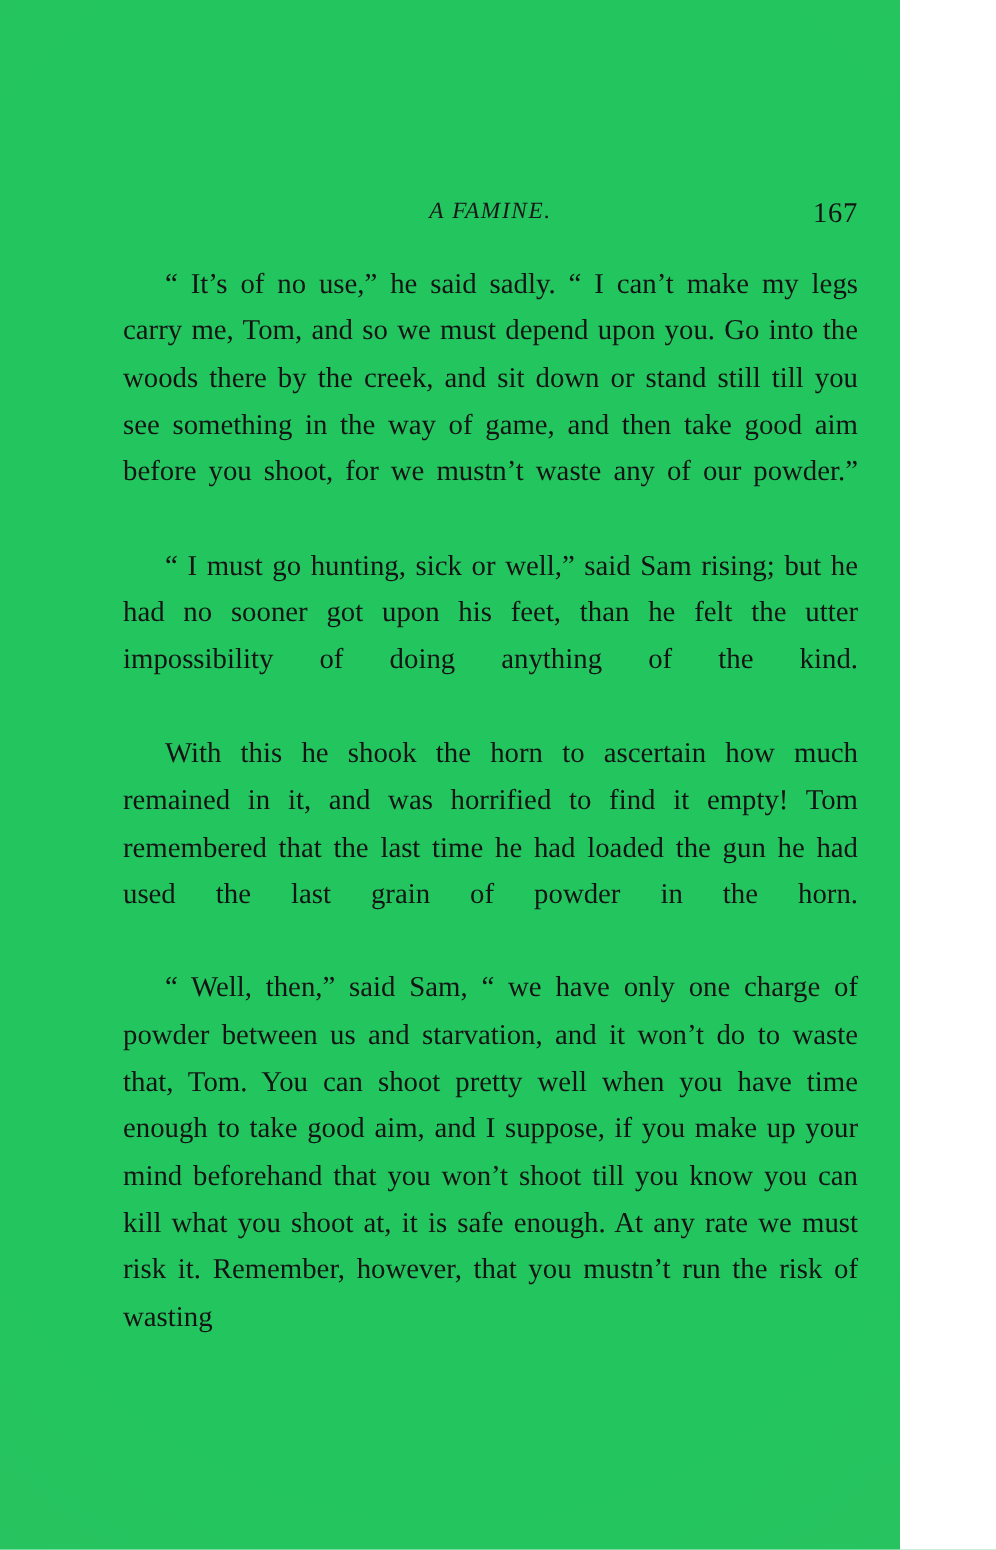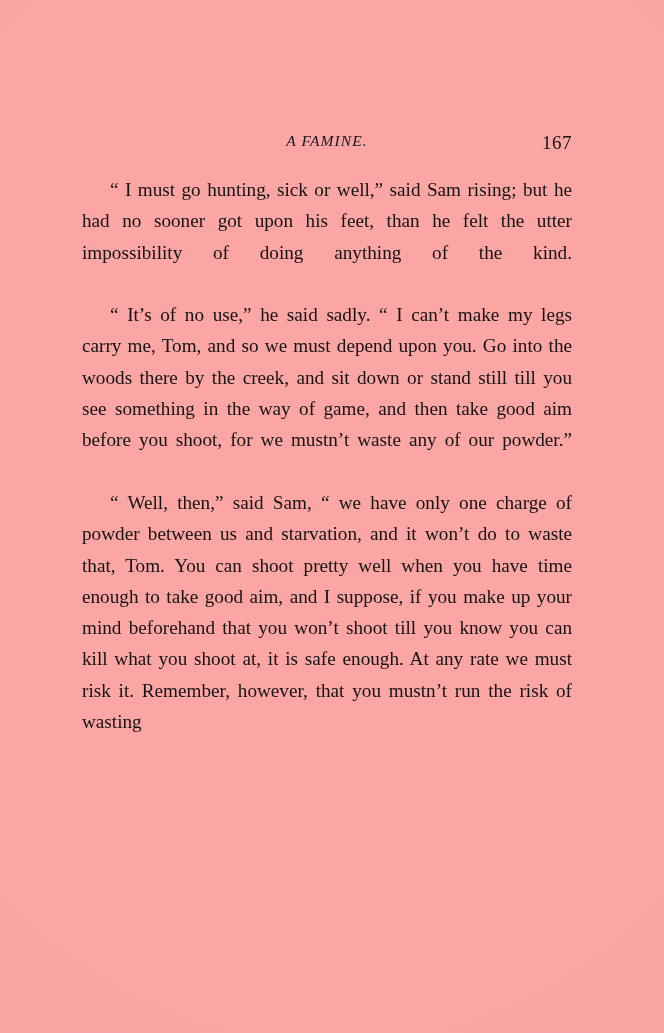--- a/index.html
+++ b/index.html
@@ -11,23 +11,23 @@
     width: 664px;
     height: 1033px;
     position: relative;
     font-family: "Liberation Serif", serif;
     color: #1a1a1a;
     overflow: hidden;
   }
   .page {
     position: absolute;
     left: 0; top: 0;
-    width: 664px;
+    width: 600px;
     height: 1033px;
-    background: #fca5a5;
+    background: #22c55e;
   }
   
   .paper-tone {
     position: absolute;
     inset: 0;
     background:
       radial-gradient(ellipse 120% 90% at 50% 45%, rgba(255,255,255,0) 55%, rgba(160,150,135,0.10) 100%);
     pointer-events: none;
   }
   .text-block {
@@ -93,21 +93,22 @@
 <div class="page">
   <div class="paper-tone"></div>
 
   <div class="text-block ink">
 
     <div class="running-head">
       <span class="running-title">A FAMINE.</span>
       <span class="page-number">167</span>
     </div>
 
+    <p class="para">“ It’s of no use,” he said sadly. “ I can’t make my legs carry me, Tom, and so we must depend upon you. Go into the woods there by the creek, and sit down or stand still till you see something in the way of game, and then take good aim before you shoot, for we mustn’t waste any of our powder.”</p>
+
     <p class="para">“ I must go hunting, sick or well,” said Sam rising; but he had no sooner got upon his feet, than he felt the utter impossibility of doing anything of the kind.</p>
 
-    <p class="para">“ It’s of no use,” he said sadly. “ I can’t make my legs carry me, Tom, and so we must depend upon you. Go into the woods there by the creek, and sit down or stand still till you see something in the way of game, and then take good aim before you shoot, for we mustn’t waste any of our powder.”</p>
-
+    <p class="para">With this he shook the horn to ascertain how much remained in it, and was horrified to find it empty! Tom remembered that the last time he had loaded the gun he had used the last grain of powder in the horn.</p>
 
     <p class="para">“ Well, then,” said Sam, “ we have only one charge of powder between us and starvation, and it won’t do to waste that, Tom. You can shoot pretty well when you have time enough to take good aim, and I suppose, if you make up your mind beforehand that you won’t shoot till you know you can kill what you shoot at, it is safe enough. At any rate we must risk it. Remember, however, that you mustn’t run the risk of wasting</p>
 
   </div>
 </div>
 
 </body></html>

